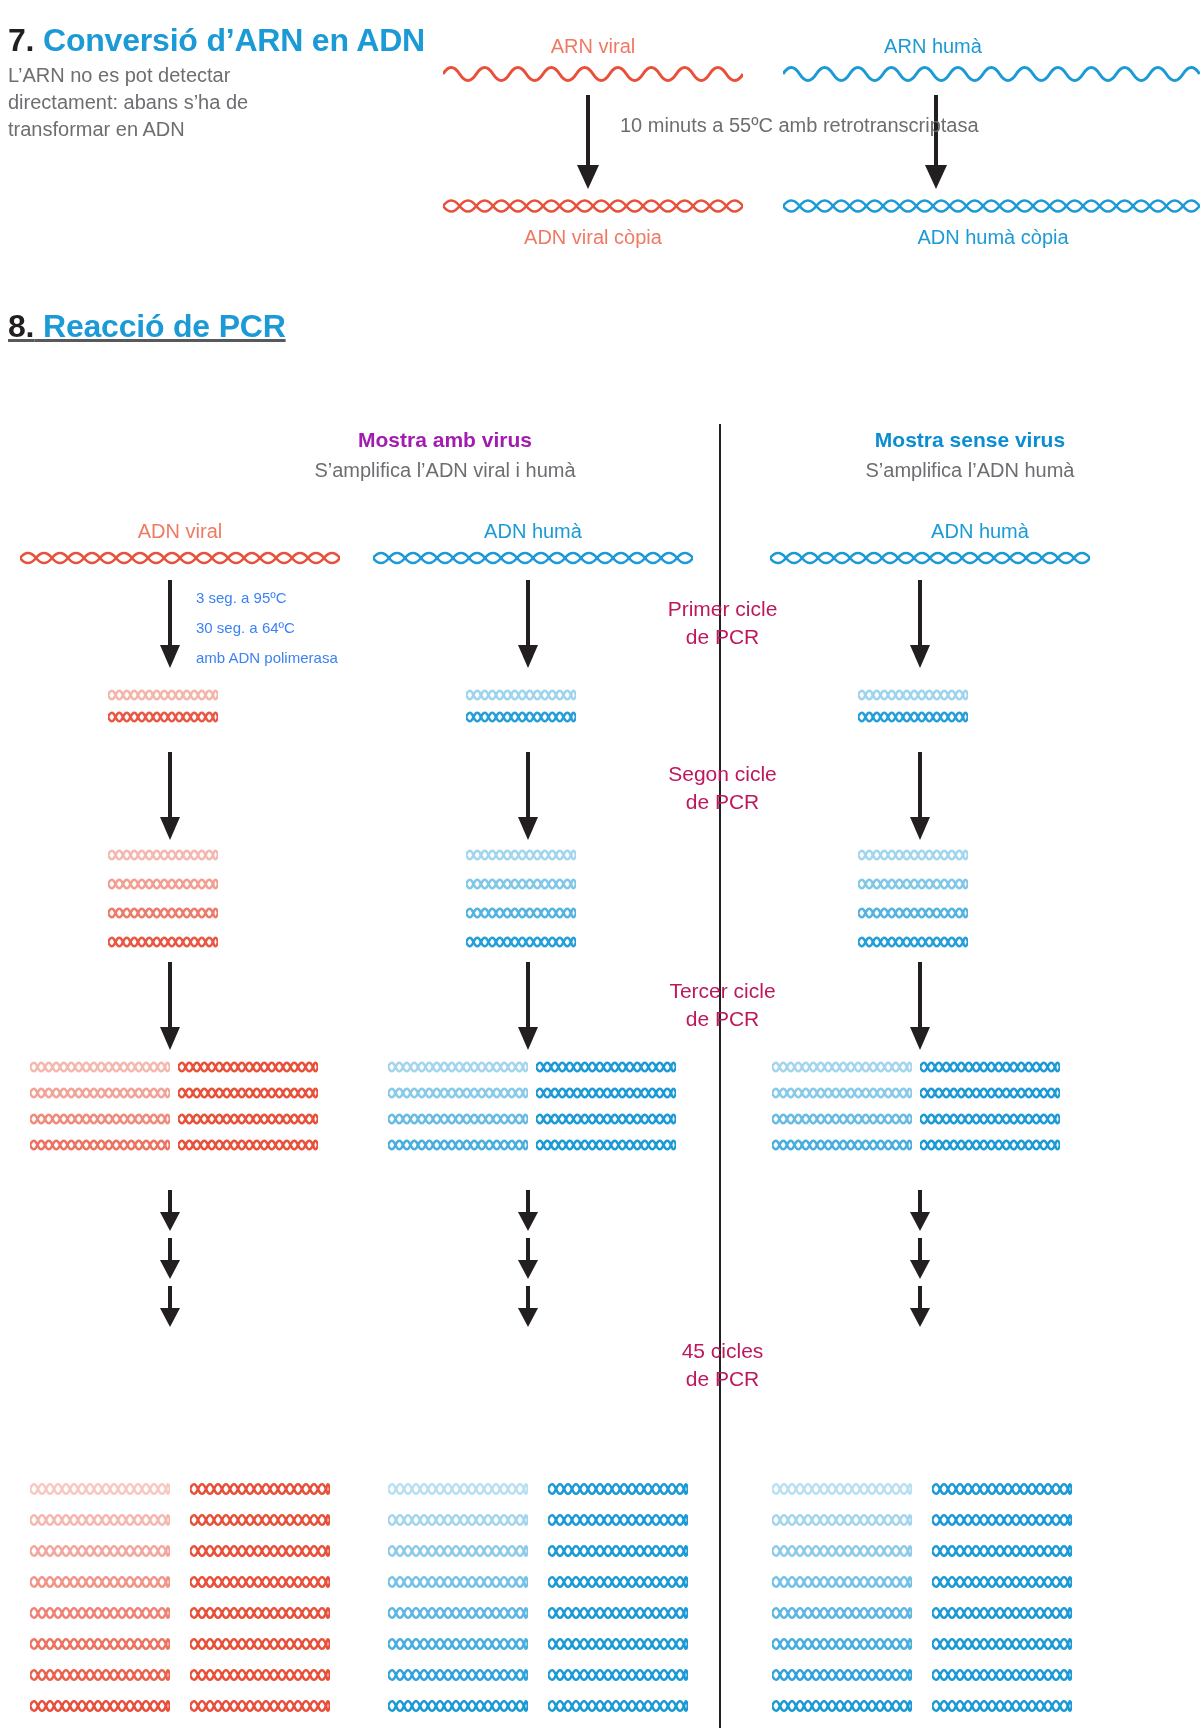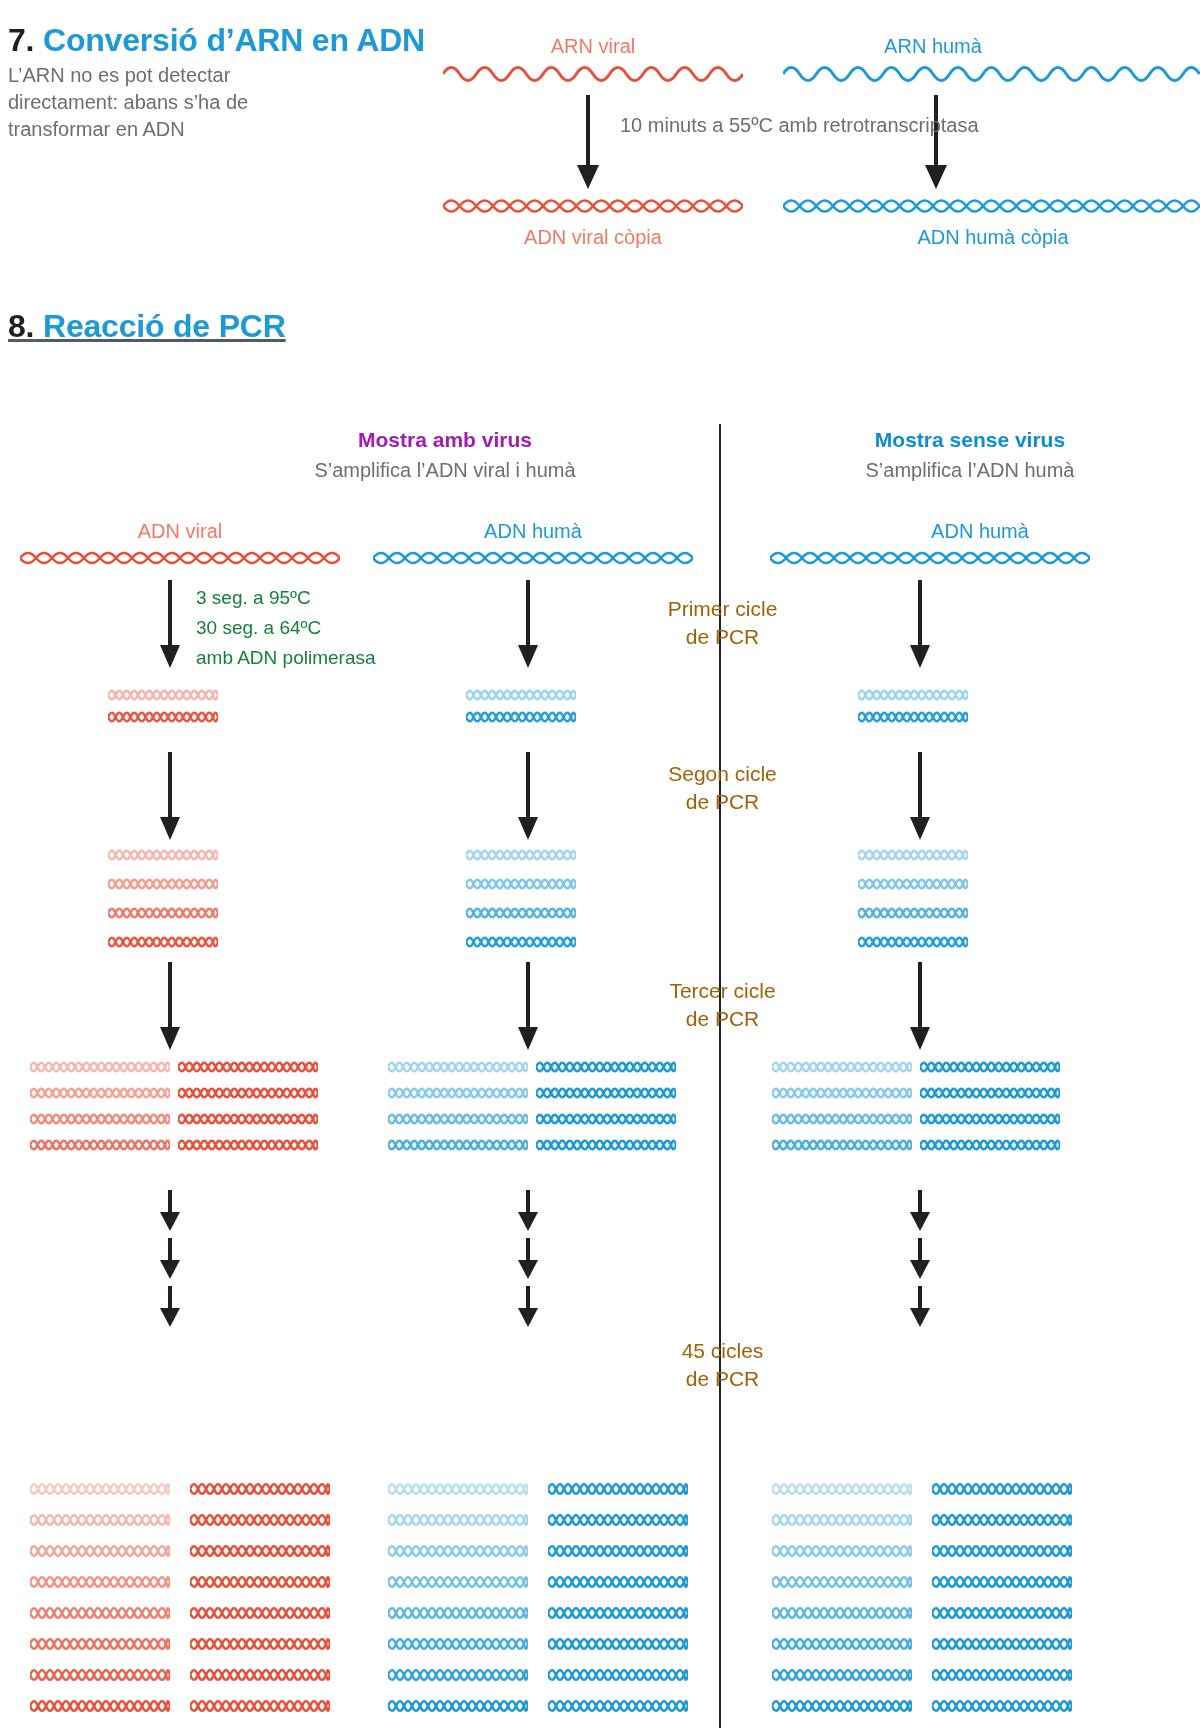--- a/index.html
+++ b/index.html
@@ -31,25 +31,25 @@
     position:absolute;font-size:21px;font-weight:bold;text-align:center;
     white-space:nowrap;
   }
   .colhead.red{color:#a21caf;}
   .colhead.blue{color:#0b8ed1;}
   .colsub{
     position:absolute;font-size:20px;color:#6d6e71;text-align:center;
     white-space:nowrap;
   }
   .cyclbl{
-    position:absolute;font-size:21px;color:#a16207;text-align:center;
+    position:absolute;font-size:21px;color:#be185d;text-align:center;
     line-height:28px;white-space:pre-line;
   }
   .steplbl{
-    position:absolute;font-size:19px;color:#15803d;line-height:30px;
+    position:absolute;font-size:15px;color:#3b82f6;line-height:30px;
     white-space:pre-line;
   }
   .divider{position:absolute;width:2px;background:#231f20;}
 
   
   .strand{position:absolute;}
   .strand svg{display:block;width:100%;height:100%;}
 </style>
 </head>
 <body>

